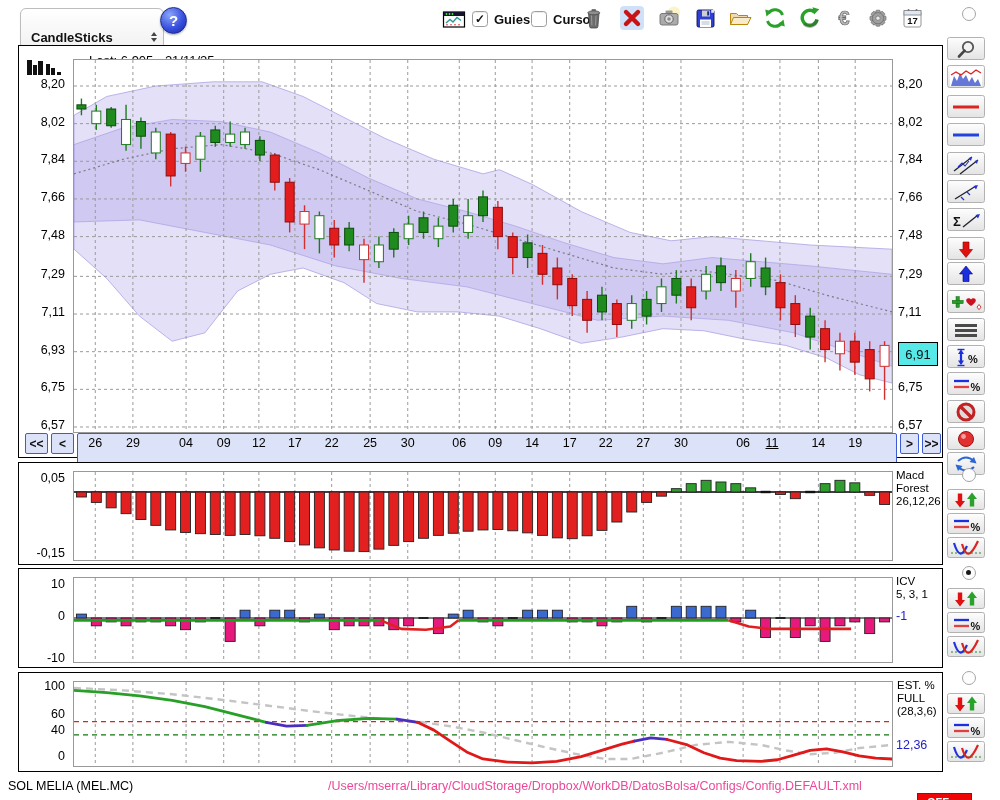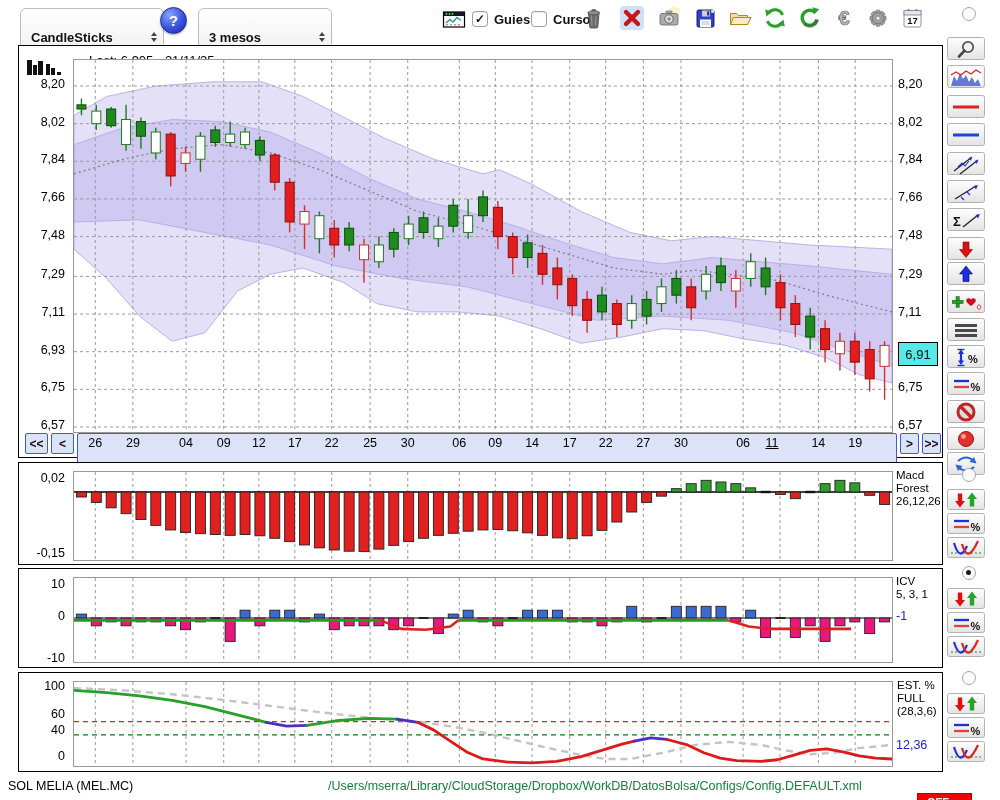--- a/index.html
+++ b/index.html
@@ -53,27 +53,20 @@
 <div class="toolbar">
   <div class="select" style="left:20px;top:8px;width:126px;">
     <span>CandleSticks</span>
     <span class="chev">
         <i class="u"></i>
         <i class="d"></i>
       </span>
   </div>
   <div class="helpbtn" style="left:160px;top:7px;">
     <span>?</span>
-  </div>
-  <div class="select" style="left:198px;top:8px;width:116px;">
-    <span>3 mesos</span>
-    <span class="chev">
-        <i class="u"></i>
-        <i class="d"></i>
-      </span>
   </div>
   <div class="tbico" style="left:441px;top:7px;">
     <svg width="24" height="20" viewBox="0 0 24 20">
       <rect x="1.5" y="2" width="21" height="15" fill="#fff" stroke="#000" stroke-width="1.2"></rect>
       <rect x="1.5" y="2" width="21" height="4" fill="#14142a"></rect>
       <circle cx="4.5" cy="4" r="0.9" fill="#44ee44"></circle>
         <circle cx="7.5" cy="4" r="0.9" fill="#44ee44"></circle>
         <circle cx="10.5" cy="4" r="0.9" fill="#44ee44"></circle>
       <polyline points="4,13 8,9.5 11,12 15,7.5 19,10.5" stroke="#2a9a9a" stroke-width="1.4" fill="none"></polyline>
       <line x1="4" y1="14.8" x2="19" y2="14.8" stroke="#d33" stroke-width="0.9" stroke-dasharray="2,2"></line>
@@ -397,21 +390,21 @@
   <div class="navbtn" style="left:881px;top:387px;width:19px;">
       <span>&gt;</span>
     </div>
   <div class="navbtn" style="left:903px;top:387px;width:19px;">
       <span>&gt;&gt;</span>
     </div>
 </div>
 
 <div class="panel" style="top:462px;height:103px;">
   <span class="wm" style="left:62px;top:8px;">Histograma MACD</span>
-  <span class="ytick" style="left:2px;top:8px;">0,02</span>
+  <span class="ytick" style="left:2px;top:8px;">0,05</span>
   <span class="ytick" style="left:2px;top:83px;">-0,15</span>
   <div class="plotbox" style="left:54px;top:8px;width:818px;height:88px;">
     <svg id="svg-macd" width="818" height="88" viewBox="0 0 818 88">
         <g>
           <line x1="21.268" y1="0" x2="21.268" y2="88" stroke="#9a9a9a" stroke-width="1" stroke-dasharray="3,3"></line>
           <line x1="58.895999999999994" y1="0" x2="58.895999999999994" y2="88" stroke="#9a9a9a" stroke-width="1" stroke-dasharray="3,3"></line>
           <line x1="112.066" y1="0" x2="112.066" y2="88" stroke="#9a9a9a" stroke-width="1" stroke-dasharray="3,3"></line>
           <line x1="149.694" y1="0" x2="149.694" y2="88" stroke="#9a9a9a" stroke-width="1" stroke-dasharray="3,3"></line>
           <line x1="184.868" y1="0" x2="184.868" y2="88" stroke="#9a9a9a" stroke-width="1" stroke-dasharray="3,3"></line>
           <line x1="220.86" y1="0" x2="220.86" y2="88" stroke="#9a9a9a" stroke-width="1" stroke-dasharray="3,3"></line>
@@ -819,16 +812,16 @@
 </div>
 <div class="sbtn" style="top:741px;height:21px;">
   <svg width="34" height="20" viewBox="0 0 34 20">
     <line x1="2" y1="15" x2="32" y2="15" stroke="#2a8a2a" stroke-width="1" stroke-dasharray="2,2"></line>
     <path d="M5,5 C9,18 13,19 18,8" stroke="#2233dd" stroke-width="2.2" fill="none"></path>
     <path d="M13,6 C17,19 21,20 29,3" stroke="#dd2222" stroke-width="2.2" fill="none"></path>
   </svg>
 </div>
 
 <span class="status" style="left:8px;top:779px;color:#000;">SOL MELIA (MEL.MC)</span>
-<span class="status" style="left:595px;top:779px;transform:translateX(-50%);color:#15803d;white-space:nowrap;">/Users/mserra/Library/CloudStorage/Dropbox/WorkDB/DatosBolsa/Configs/Config.DEFAULT.xml</span>
+<span class="status" style="left:595px;top:779px;transform:translateX(-50%);color:#ec4899;white-space:nowrap;">/Users/mserra/Library/CloudStorage/Dropbox/WorkDB/DatosBolsa/Configs/Config.DEFAULT.xml</span>
 <div class="offbtn" style="left:917px;top:777px;width:55px;height:18px;margin-top:16px;">
   <span>OFF</span>
 </div>
 
 </body></html>

